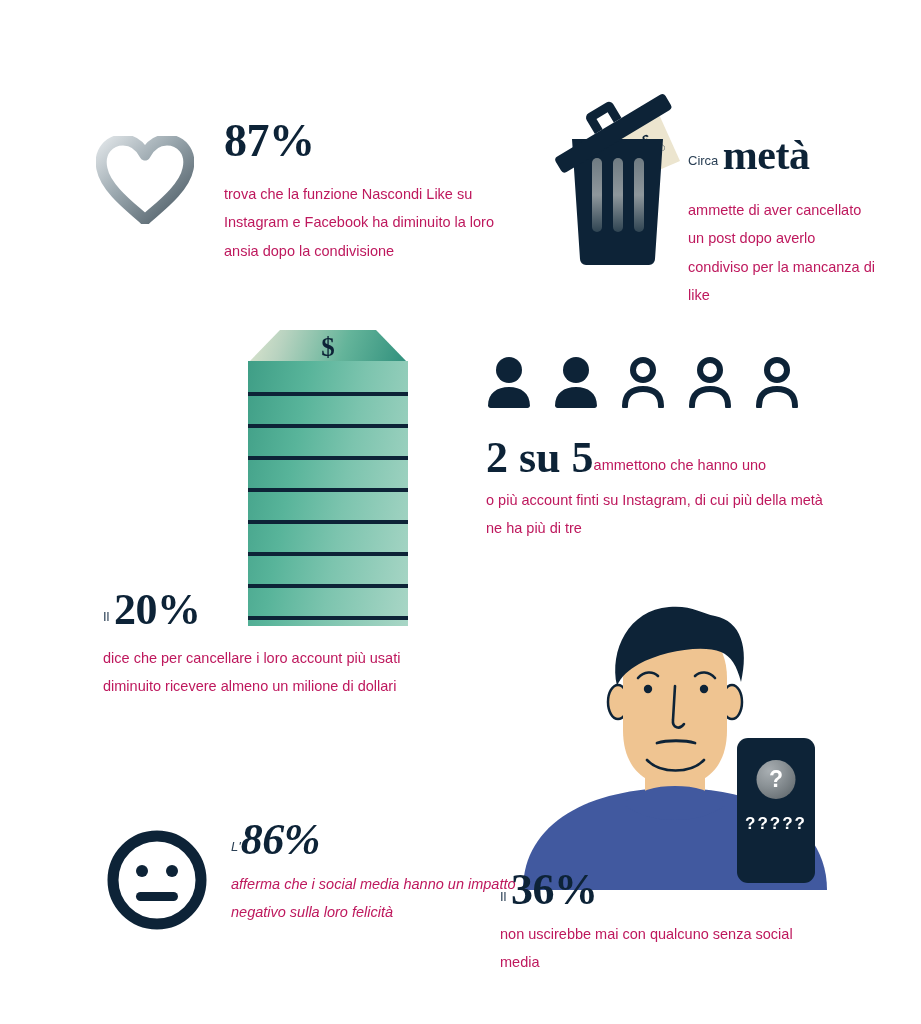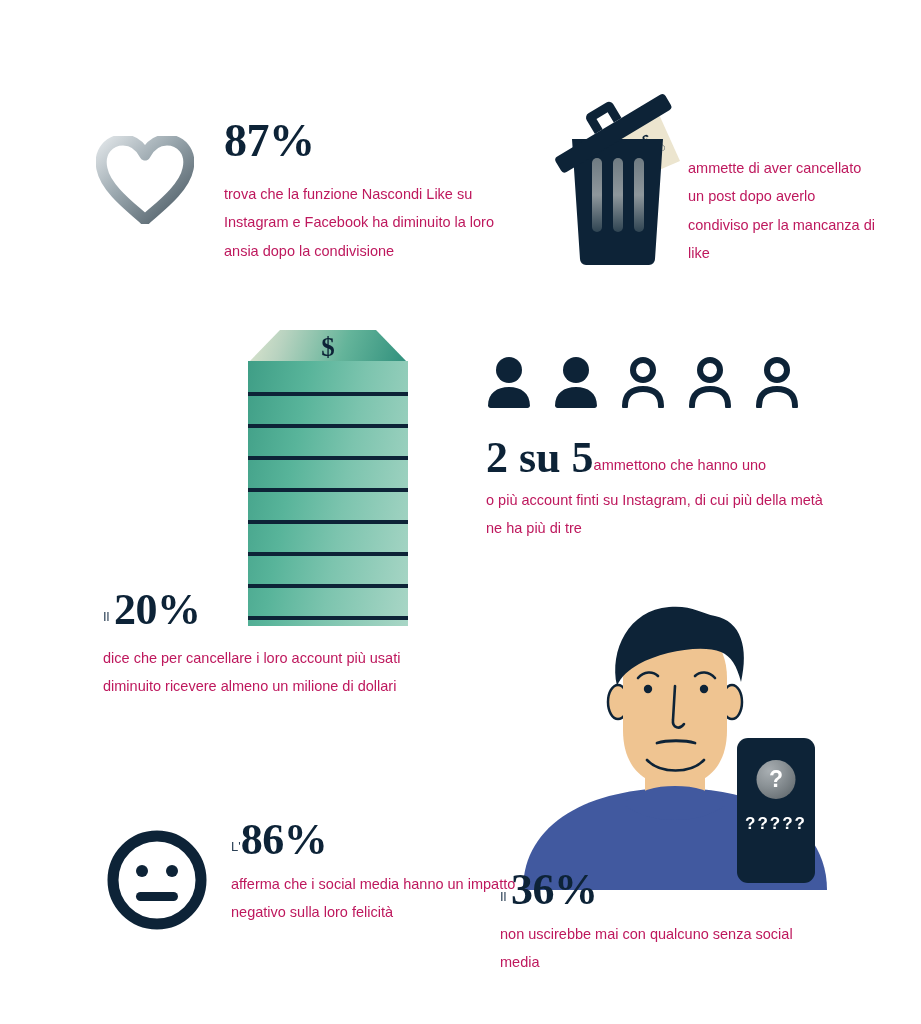--- a/index.html
+++ b/index.html
@@ -68,21 +68,21 @@
   #block-twenty .body-text { margin-top: 12px; width: 320px; }
 
   
   #block-people { position: absolute; left: 486px; top: 356px; width: 400px; }
   #block-people .people-row { display: flex; gap: 21px; align-items: flex-end; height: 52px; }
   #block-people .txt { margin-top: 28px; }
   #block-people .stat-big { font-size: 44px; vertical-align: -2px; letter-spacing: 0px; }
   #block-people .lines { margin-top: 6px; width: 340px; }
 
   
-  #block-face { position: absolute; left: 105px; top: 818px; width: 380px; }
+  #block-face { position: absolute; left: 105px; top: 818px; width: 380px; font-style: italic; }
   #block-face .icon { position: absolute; left: 0; top: 10px; width: 104px; height: 104px; }
   #block-face .txt { margin-left: 126px; }
   #block-face .stat-big { font-size: 44px; vertical-align: -3px; }
   #block-face .body-text { margin-top: 8px; width: 330px; }
 
   
   #block-person { position: absolute; left: 505px; top: 590px; width: 340px; height: 300px; }
   #block-36 { position: absolute; left: 500px; top: 868px; width: 340px; }
   #block-36 .stat-big { font-size: 44px; vertical-align: -3px; }
   #block-36 .body-text { margin-top: 8px; width: 320px; }
@@ -174,20 +174,24 @@
         <rect x="68" y="76" width="10" height="74" rx="5" fill="url(#stripeGrad)"></rect>
         <rect x="89" y="76" width="10" height="74" rx="5" fill="url(#stripeGrad)"></rect>
 
         <g transform="rotate(-31 75 45)">
           <rect x="2" y="38" width="128" height="18" rx="4" fill="#0d2337"></rect>
           <path d="M50 38 L50 22 A5 5 0 0 1 55 17 L76 17 A5 5 0 0 1 81 22 L81 38 L72 38 L72 26 L59 26 L59 38 Z" fill="#0d2337"></path>
         </g>
       </svg>
     </div>
     <div class="txt">
+      <div>
+        <span class="stat-prefix">Circa</span>
+        <span class="stat-big">metà</span>
+      </div>
       <div class="body-text lines">ammette di aver cancellato un post dopo averlo condiviso per la mancanza di like</div>
     </div>
   </div>
 
   <div id="block-money">
     <div class="money-wrap">
       <div class="money-top"></div>
       <div class="money-dollar">$</div>
       <div class="money-body">
         <div class="money-line" style="top:31px"></div>

